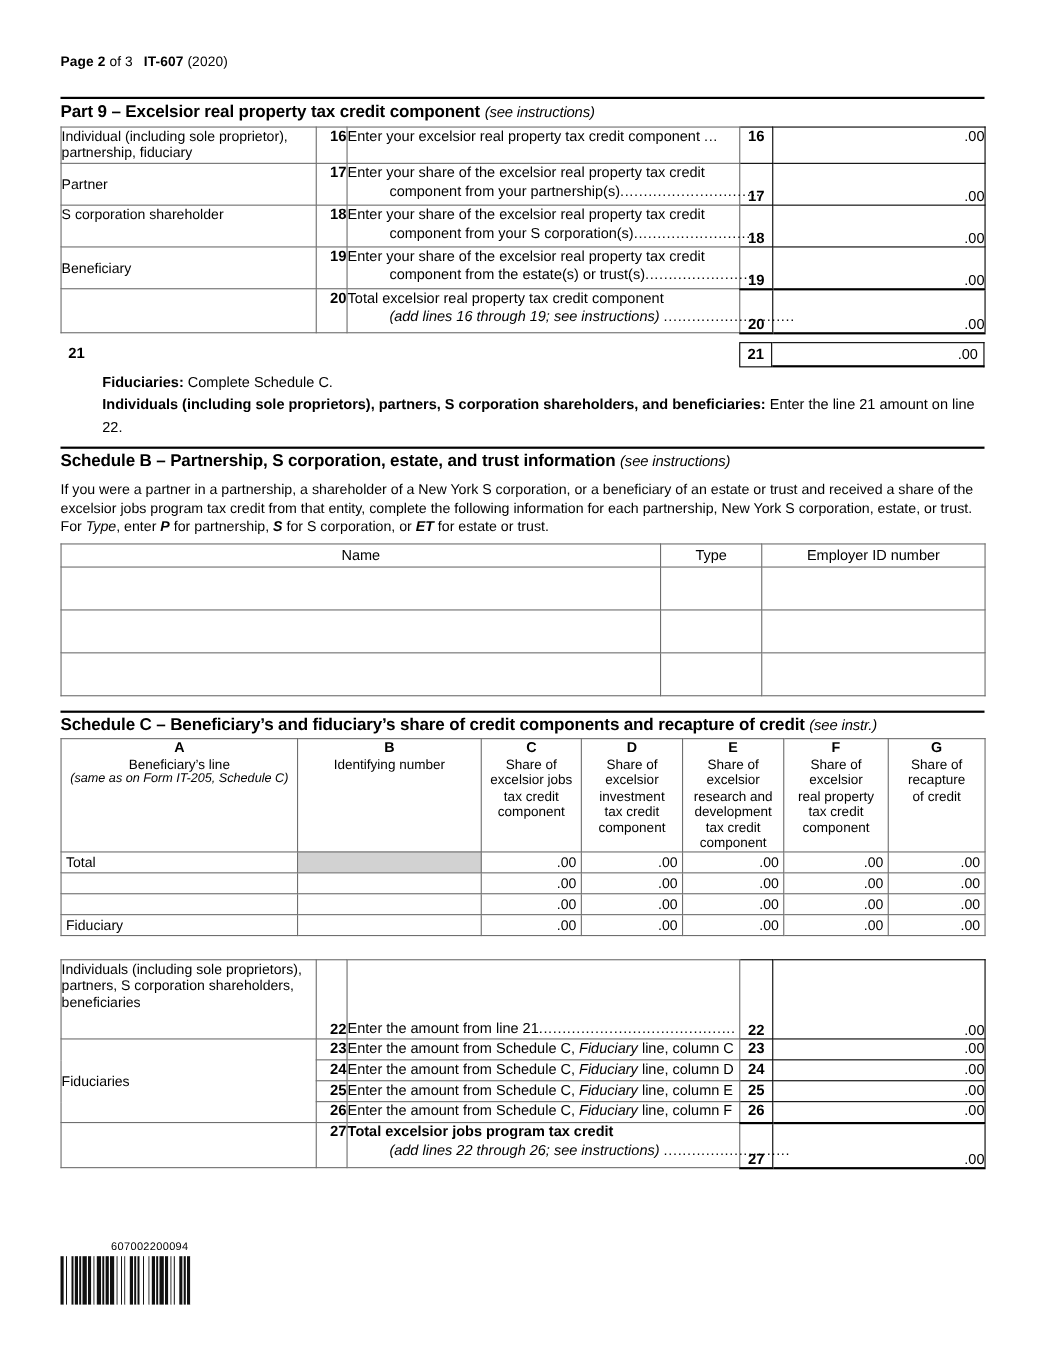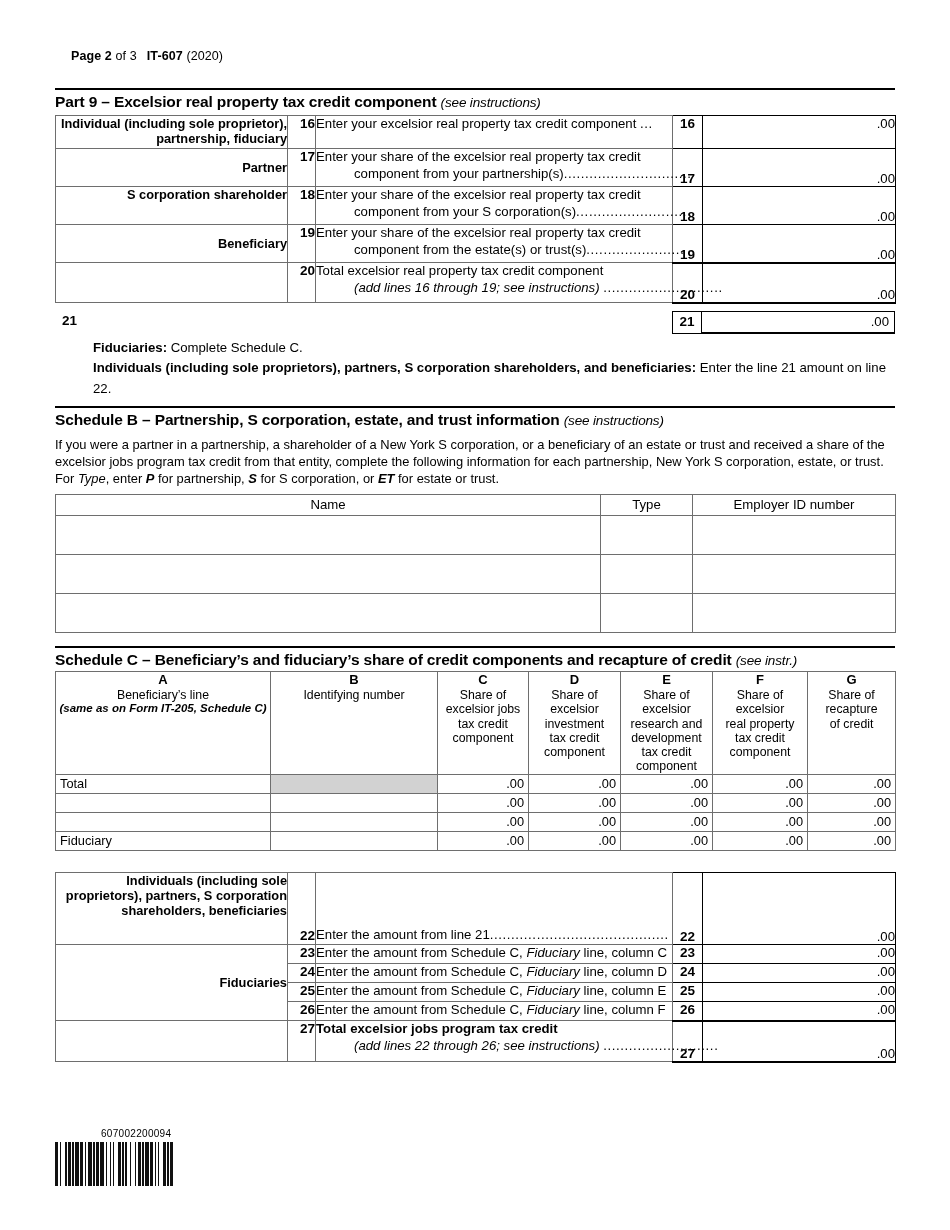--- a/index.html
+++ b/index.html
@@ -10,41 +10,41 @@
     background: #ffffff;
     font-family: "Liberation Sans", sans-serif;
     color: #000000;
     position: relative;
   }
   .page { position: absolute; left: 55px; top: 0; width: 840px; }
 
   
   .pagehdr {
     position: absolute; left: 0; top: 49px;
-    font-size: 12.5px; letter-spacing: .1px; margin-left: 16px;
+    font-size: 12.5px; letter-spacing: .1px;
   }
   .pagehdr b { font-weight: bold; }
   .pagehdr .sp { display: inline-block; width: 10px; }
 
   
   .secbar {
     border-top: 2.2px solid #000;
     padding-top: 3px;
     font-size: 15.5px;
     font-weight: bold;
     letter-spacing: -.15px;
     white-space: nowrap;
   }
   .secbar .ital { font-style: italic; font-weight: normal; font-size: 13.5px; }
 
   
   table.grid { border-collapse: collapse; width: 840px; table-layout: fixed; }
   table.grid td { border: 1px solid #6e6e6e; vertical-align: top; padding: 0; }
 
-  .lbl { font-size: 12.8px; font-weight: bold; padding: 4px 4px 4px 5px; line-height: 1.18; text-align: right; }
+  .lbl { font-size: 12.8px; font-weight: normal; padding: 4px 4px 4px 5px; line-height: 1.18; }
   .lno { font-size: 13.5px; font-weight: bold; text-align: right; padding: 3px 4px 0 0; }
   .desc { font-size: 13.2px; padding: 3px 0 0 5px; line-height: 1.25; white-space: nowrap; }
   .desc .ital { font-style: italic; }
   .ind { padding-left: 38px; }
   .dots { letter-spacing: .6px; }
 
   
   .amtno {
     font-size: 13.5px; font-weight: bold; text-align: center;
     border: 1px solid #000 !important;
@@ -81,21 +81,21 @@
   table.bgrid td { border: 1px solid #6e6e6e; font-size: 13.2px; text-align: center; padding: 2px 0; }
   table.bgrid td.hdr { padding: 2px 0 3px; margin-top: 20px; }
   table.bgrid td.blank { height: 39px; }
 
   
   #schedC { position: absolute; left: 0; top: 646px; width: 840px; }
   table.cgrid { border-collapse: collapse; width: 840px; table-layout: fixed; margin-top: 2px; }
   table.cgrid td { border: 1px solid #6e6e6e; padding: 0; }
   .chd { text-align: center; font-size: 12.3px; line-height: 1.16; padding: 2px 2px 4px; vertical-align: top; }
   .chd .L { font-weight: bold; font-size: 13px; display: block; margin-bottom: 1px; }
-  .chd .it { font-style: italic; font-size: 11.5px; display: block; font-weight: bold; }
+  .chd .it { font-style: italic; font-size: 11.5px; display: block; }
   .crow { height: 19px; font-size: 12.8px; }
   .crow .rn { padding-left: 4px; }
   .crow .z { text-align: right; padding-right: 4px; }
   .shaded { background: #d2d2d2; }
 
   
   #schedD { position: absolute; left: 0; top: 868px; width: 840px; }
   #schedD table.grid td.r { height: 19px; }
 
   

